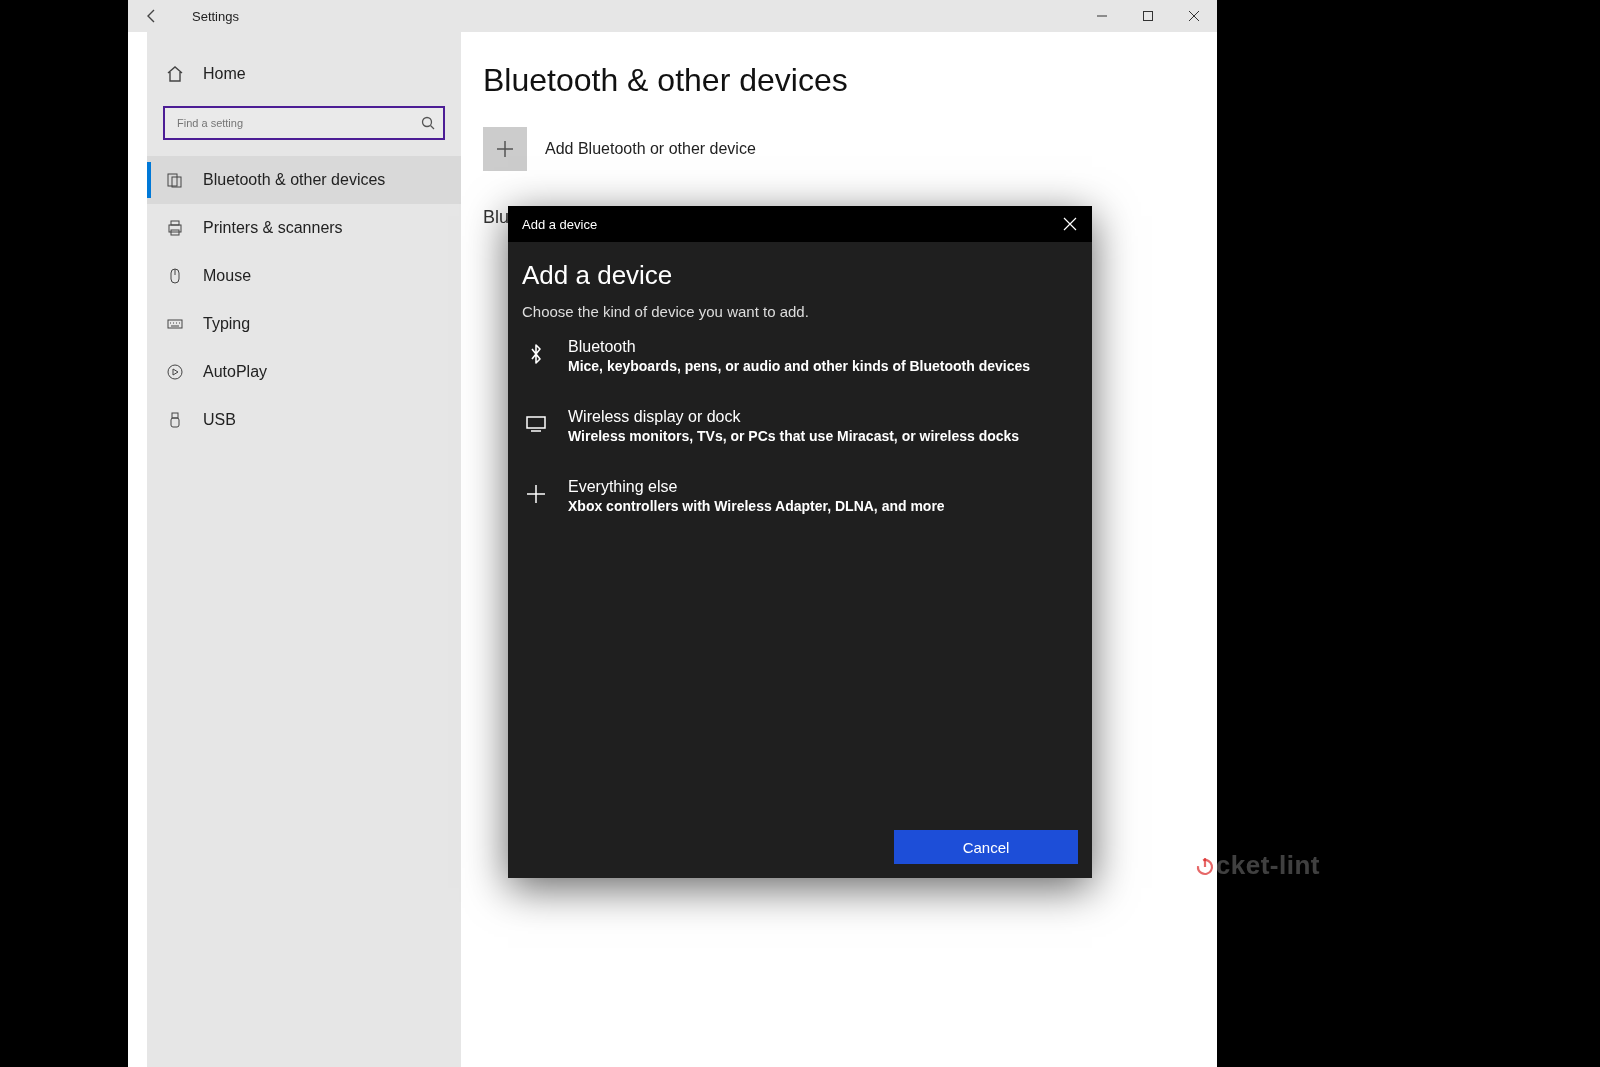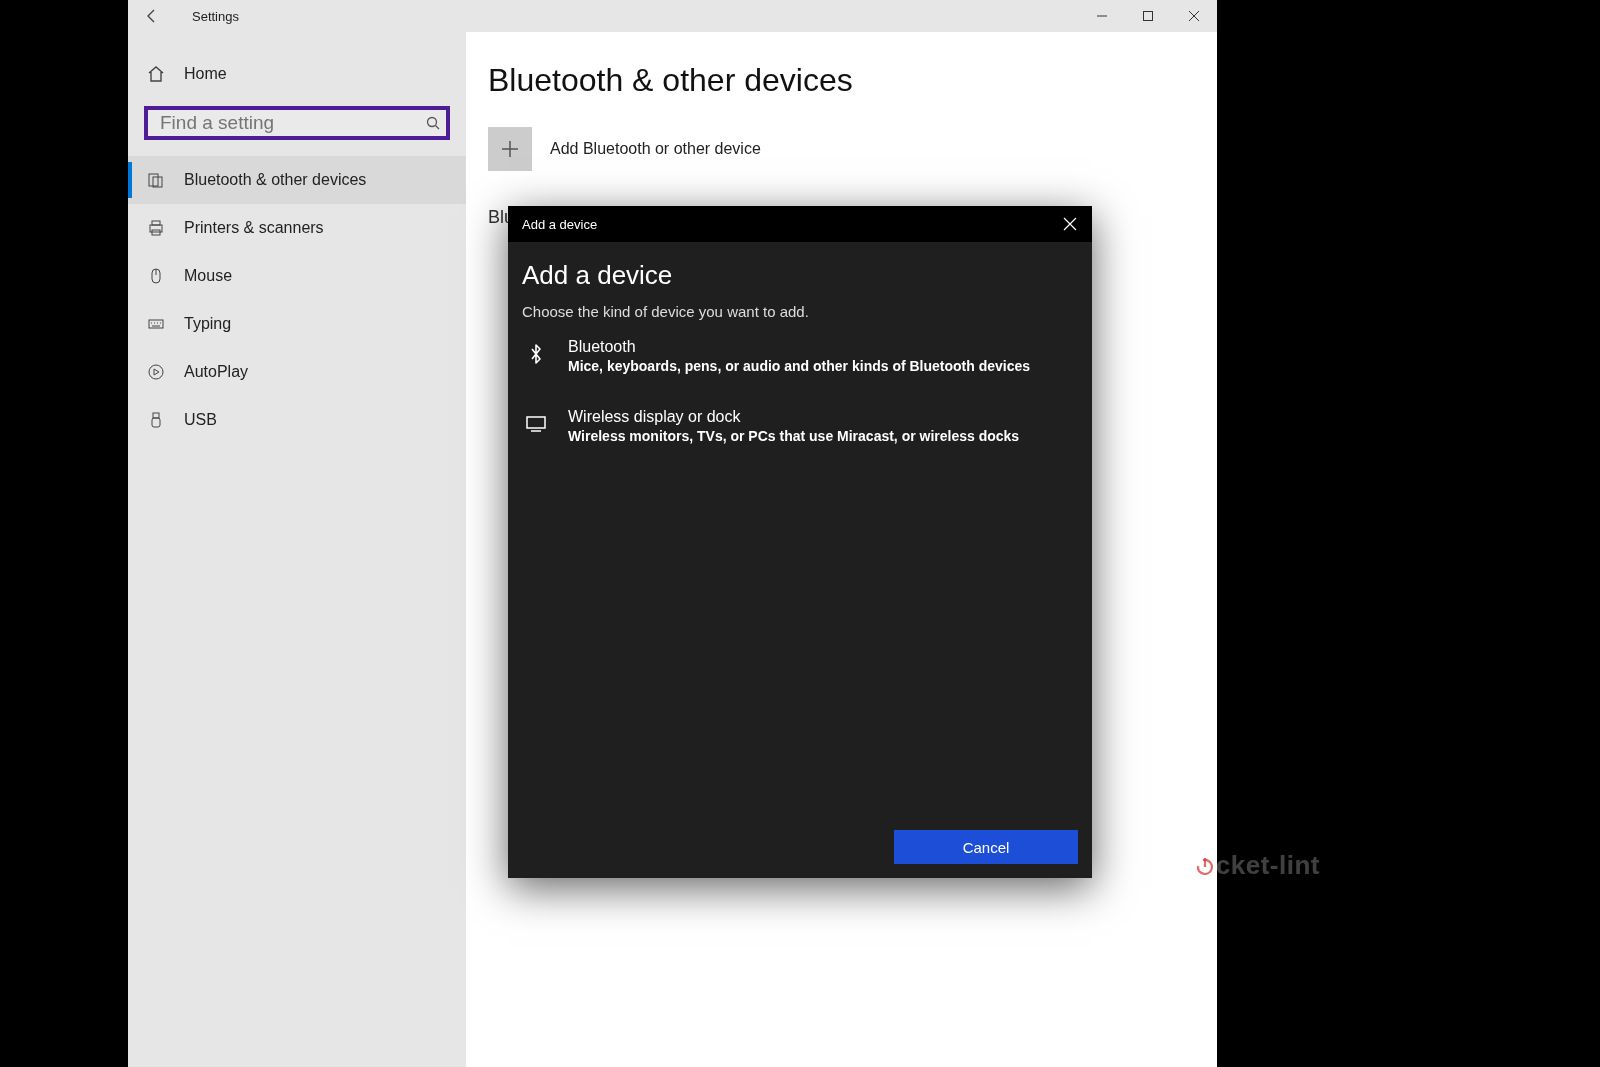--- a/index.html
+++ b/index.html
@@ -25,38 +25,39 @@
     flex: 1; font-size: 13px; color: #222;
     padding-left: 16px;
   }
   .titlebar .wc { display:flex; }
   .titlebar .wc > div {
     width: 46px; height: 32px; display:flex; align-items:center; justify-content:center;
     cursor: pointer;
   }
   .body { flex: 1; display: flex; }
   .sidebar {
-    width: 338px;
+    width: 314px;
     background: #e6e6e6;
     padding-top: 20px;
+    margin-left: 19px;
   }
   .home-row {
     display:flex; align-items:center; gap: 18px;
     padding: 12px 18px;
     font-size: 16px;
     color: #222;
   }
   .search-wrap { padding: 10px 16px 16px; }
   .search {
     width: 100%;
     height: 34px;
-    border: 4px solid #4c1d95;
+    border: 2px solid #4c1d95;
     background: #eaeaea;
     padding: 0 34px 0 12px;
-    font-size: 19px;
+    font-size: 11px;
     color: #0f172a;
   }
   .search-wrap-inner { position: relative; }
   .search-icon {
     position: absolute; right: 10px; top: 50%; transform: translateY(-50%);
   }
   .group-label {
     font-weight: 600;
     font-size: 16px;
     padding: 6px 16px 16px;
@@ -333,20 +334,32 @@
               <rect x="2" y="2" width="18" height="11" stroke="#fff" stroke-width="1.5" fill="none"></rect>
               <line x1="6" y1="16" x2="16" y2="16" stroke="#fff" stroke-width="1.5"></line>
             </svg>
         </div>
         <div class="txt">
           <div class="t1">Wireless display or dock</div>
           <div class="t2">Wireless monitors, TVs, or PCs that use Miracast, or wireless docks</div>
         </div>
       </div>
 
+      <div class="device-option">
+        <div class="ico">
+          <svg width="22" height="22" viewBox="0 0 22 22">
+              <line x1="11" y1="2" x2="11" y2="20" stroke="#fff" stroke-width="1.5"></line>
+              <line x1="2" y1="11" x2="20" y2="11" stroke="#fff" stroke-width="1.5"></line>
+            </svg>
+        </div>
+        <div class="txt">
+          <div class="t1">Everything else</div>
+          <div class="t2">Xbox controllers with Wireless Adapter, DLNA, and more</div>
+        </div>
+      </div>
 
       <div style="flex:1"></div>
     </div>
     <div class="dialog-footer">
       <button class="cancel-btn">Cancel</button>
     </div>
   </div>
 
 </div>
 

